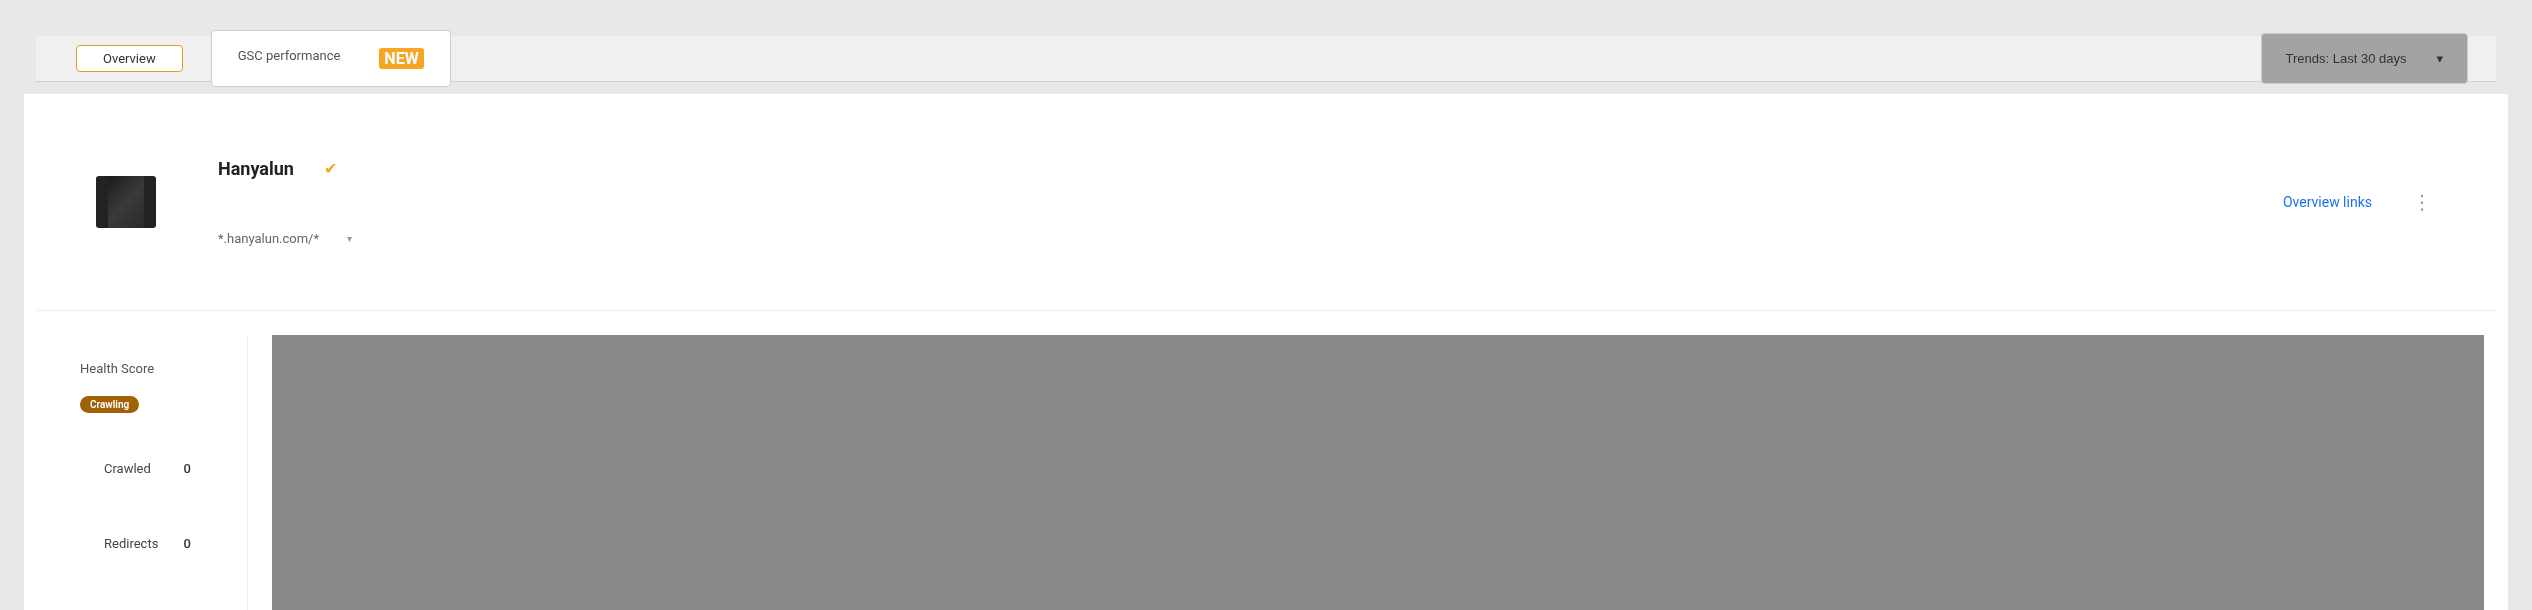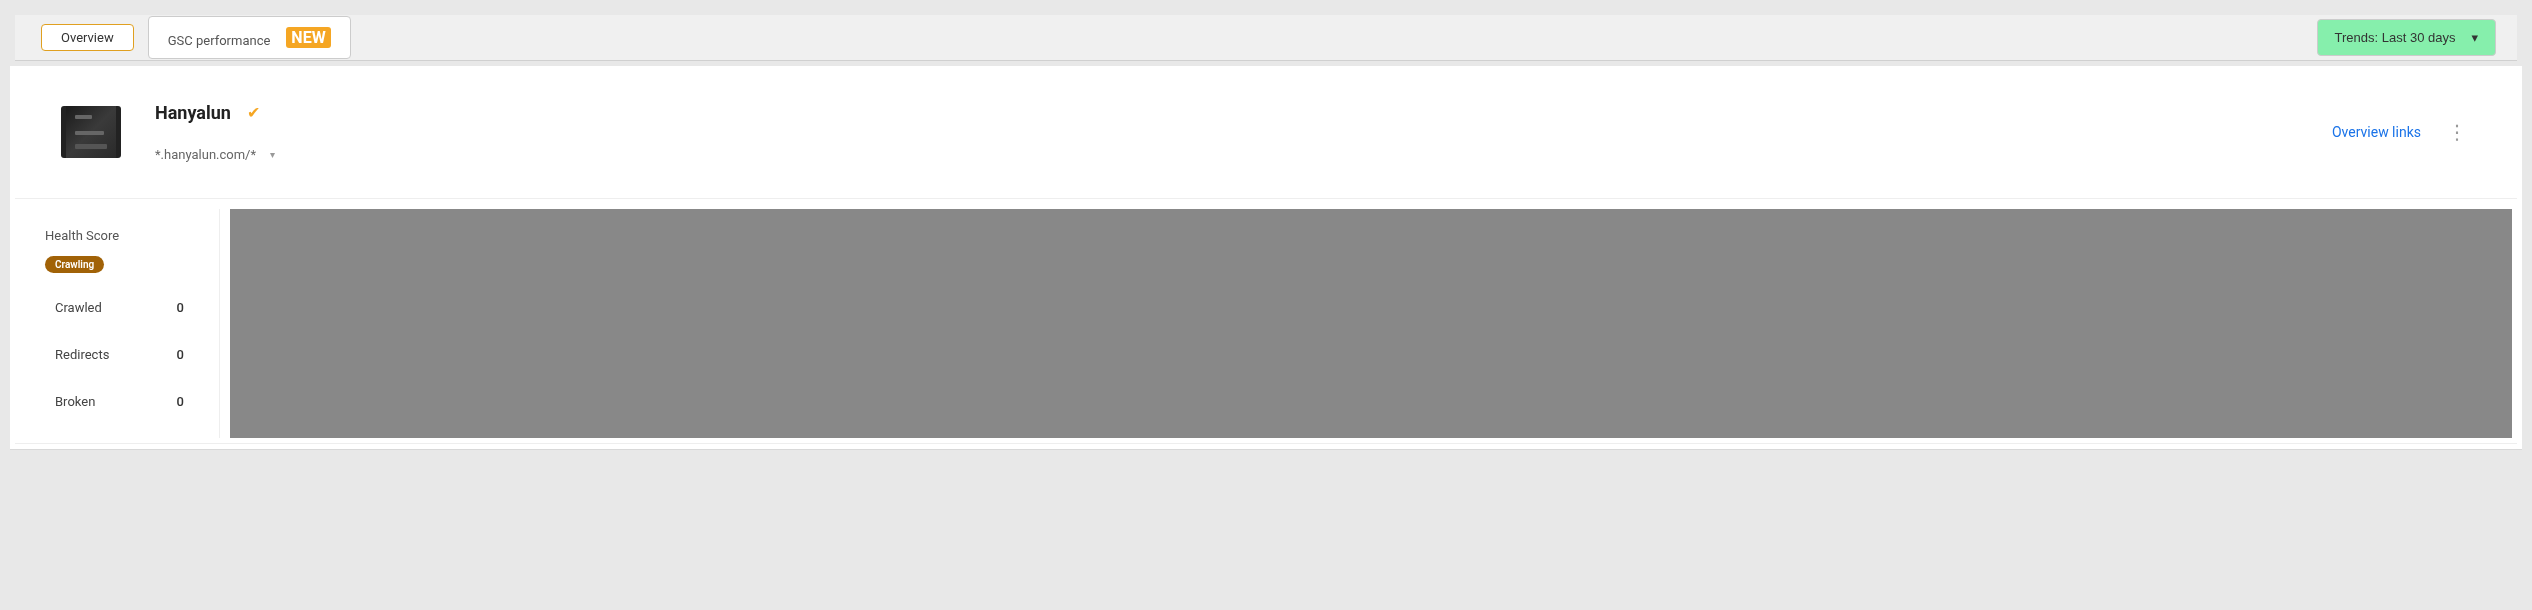--- a/index.html
+++ b/index.html
@@ -1,15 +1,15 @@
 <!DOCTYPE html>
 <html><head>
   <meta charset="utf-8">
   <style>
-    * { box-sizing: border-box; margin: 5px; padding: 0; }
+    * { box-sizing: border-box; margin: 12px; padding: 0; }
     body {
       font-family: -apple-system, BlinkMacSystemFont, 'Segoe UI', Roboto, sans-serif;
       background: #e8e8e8;
       min-height: 610px;
       font-size: 14px;
       color: #333;
     }
 
     
     .top-nav {
@@ -37,36 +37,36 @@
       background: #fff;
       border-color: #e0a020;
       color: #333;
     }
     .nav-tab.inactive {
       background: transparent;
       color: #555;
     }
     .nav-tab.gsc {
       display: flex;
-      align-items: flex-end;
-      gap: 6px;
+      align-items: flex-start;
+      gap: 15px;
       background: #fff;
       border-color: #ccc;
     }
     .new-badge {
       background: #f5a623;
       color: #fff;
       font-size: 16px;
       font-weight: bold;
       padding: 1px 5px;
       border-radius: 3px;
     }
     .trends-btn {
       border: 1px solid #ccc;
-      background: #86efac;
+      background: #a3a3a3;
       padding: 5px 12px;
       border-radius: 4px;
       font-size: 13px;
       cursor: pointer;
       display: flex;
       align-items: flex-end;
       gap: 6px;
       color: #333;
     }
 

